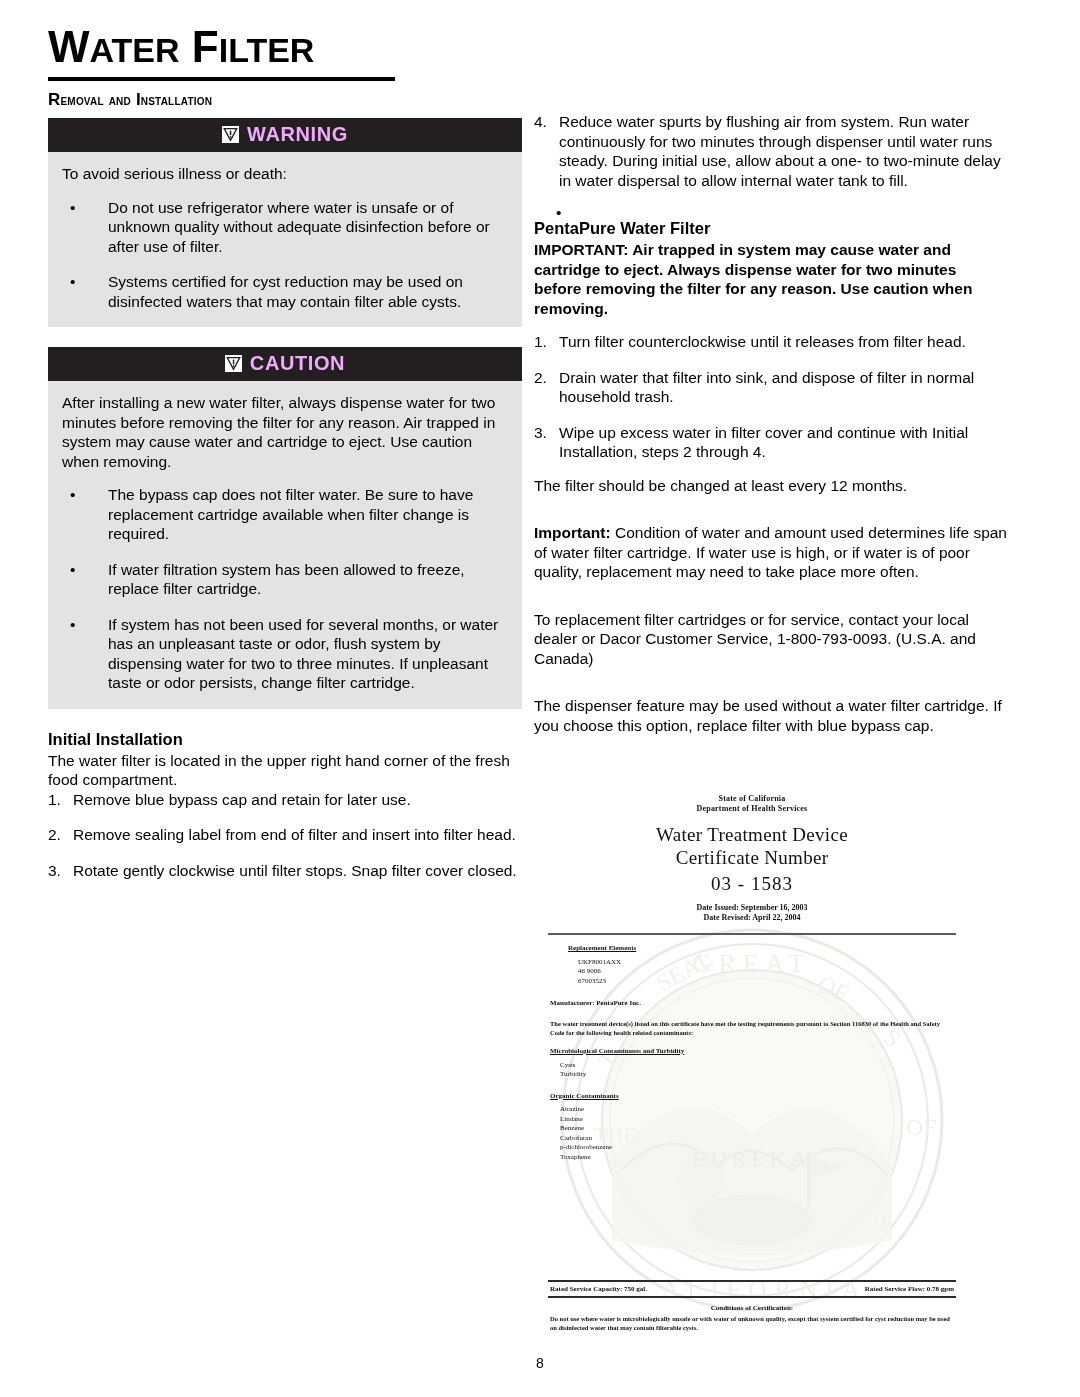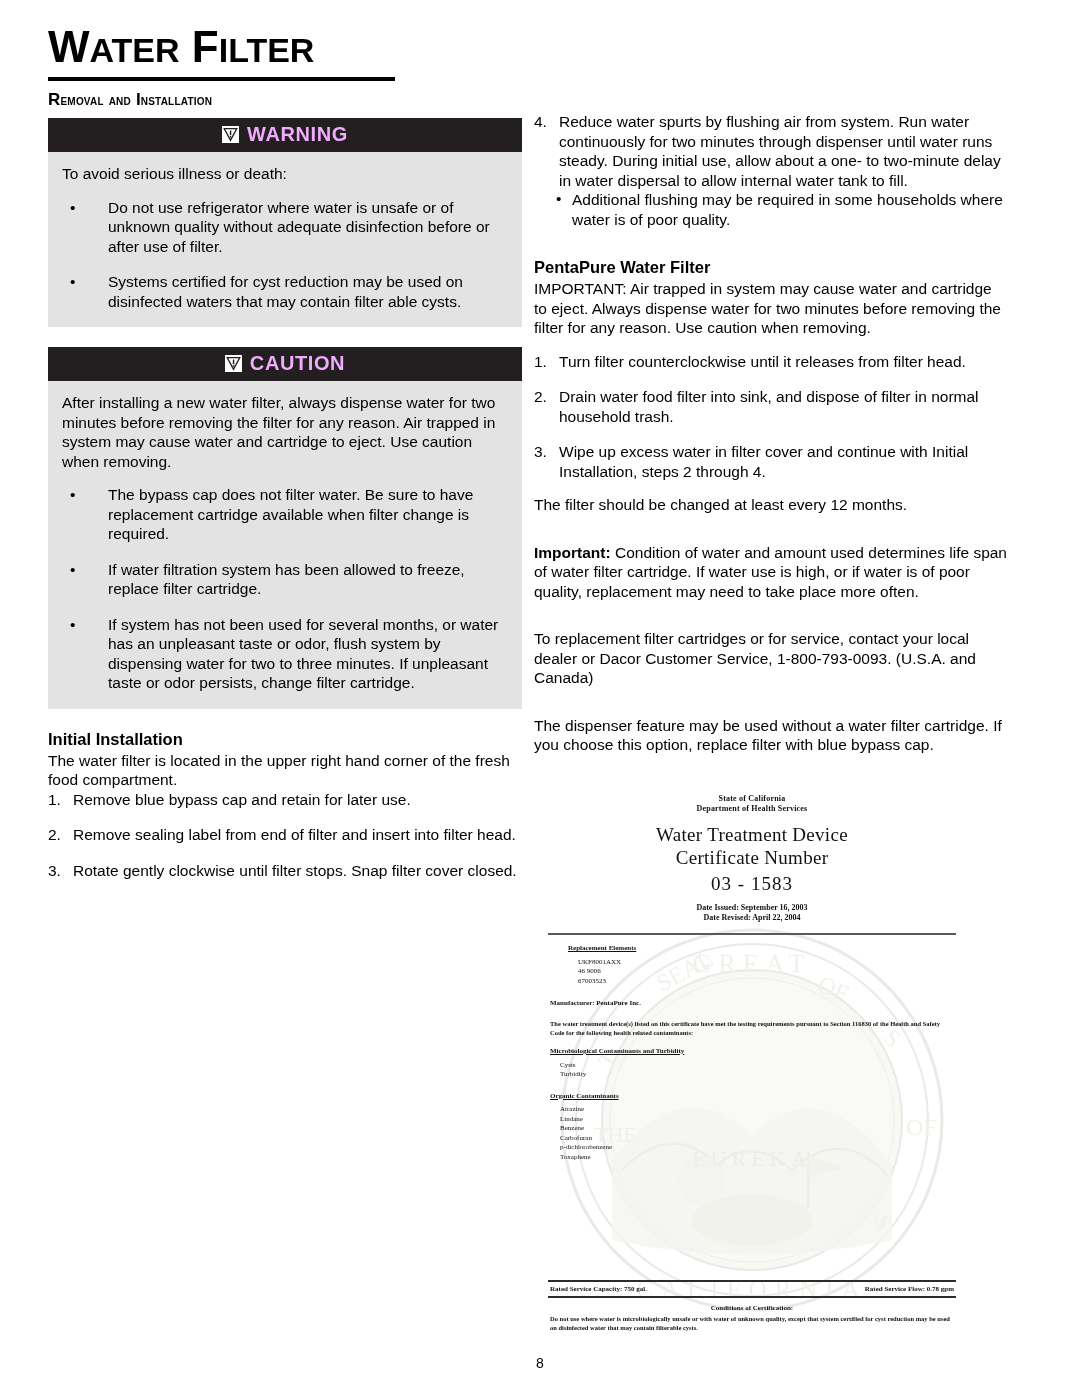--- a/index.html
+++ b/index.html
@@ -124,21 +124,21 @@
     font-size: 16.5px;
     line-height: 21px;
     margin: 0 0 1px 0;
   }
   .para {
     font-size: 15.5px;
     line-height: 19.5px;
     margin: 0 0 14px 0;
   }
   .para.tight { margin-bottom: 0; }
-  .para.bold { font-weight: normal; }
+  .para.bold { font-weight: bold; }
   .para b { font-weight: bold; }
 
   ol.steps { margin: 0; padding: 0; list-style: none; }
   ol.steps li {
     position: relative;
     padding-left: 25px;
     font-size: 15.5px;
     line-height: 19.5px;
     margin-bottom: 16px;
   }
@@ -376,31 +376,31 @@
       </ol>
     </div>
   </div>
 
   <div class="col-right">
 
     <ol class="steps">
       <li><span class="num">4.</span><span>Reduce water spurts by flushing air from system. Run water continuously for two minutes through dispenser until water runs steady. During initial use, allow about a one- to two-minute delay in water dispersal to allow internal water tank to fill.</span></li>
     </ol>
     <ul class="subbullets">
-      <li><span class="bullet-dot">•</span><span>Additional flushing may be required in some households where water is of poor quality.</span></li>
+      <li><span class="bullet-dot">•</span></li>
     </ul>
 
     <div class="gap-sm"></div>
 
     <div class="sub-head">PentaPure Water Filter</div>
     <p class="para bold"><span>IMPORTANT:</span><span> Air trapped in system may cause water and cartridge to eject. Always dispense water for two minutes before removing the filter for any reason. Use caution when removing.</span></p>
 
     <ol class="steps">
       <li><span class="num">1.</span><span>Turn filter counterclockwise until it releases from filter head.</span></li>
-      <li><span class="num">2.</span><span>Drain water food filter into sink, and dispose of filter in normal household trash.</span></li>
+      <li><span class="num">2.</span><span>Drain water that filter into sink, and dispose of filter in normal household trash.</span></li>
       <li><span class="num">3.</span><span>Wipe up excess water in filter cover and continue with Initial Installation, steps 2 through 4.</span></li>
     </ol>
 
     <div class="gap-sm"></div>
 
     <p class="para">The filter should be changed at least every 12 months.</p>
 
     <div class="gap-sm"></div>
 
     <p class="para"><b>Important:</b><span> Condition of water and amount used determines life span of water filter cartridge. If water use is high, or if water is of poor quality, replacement may need to take place more often.</span></p>

